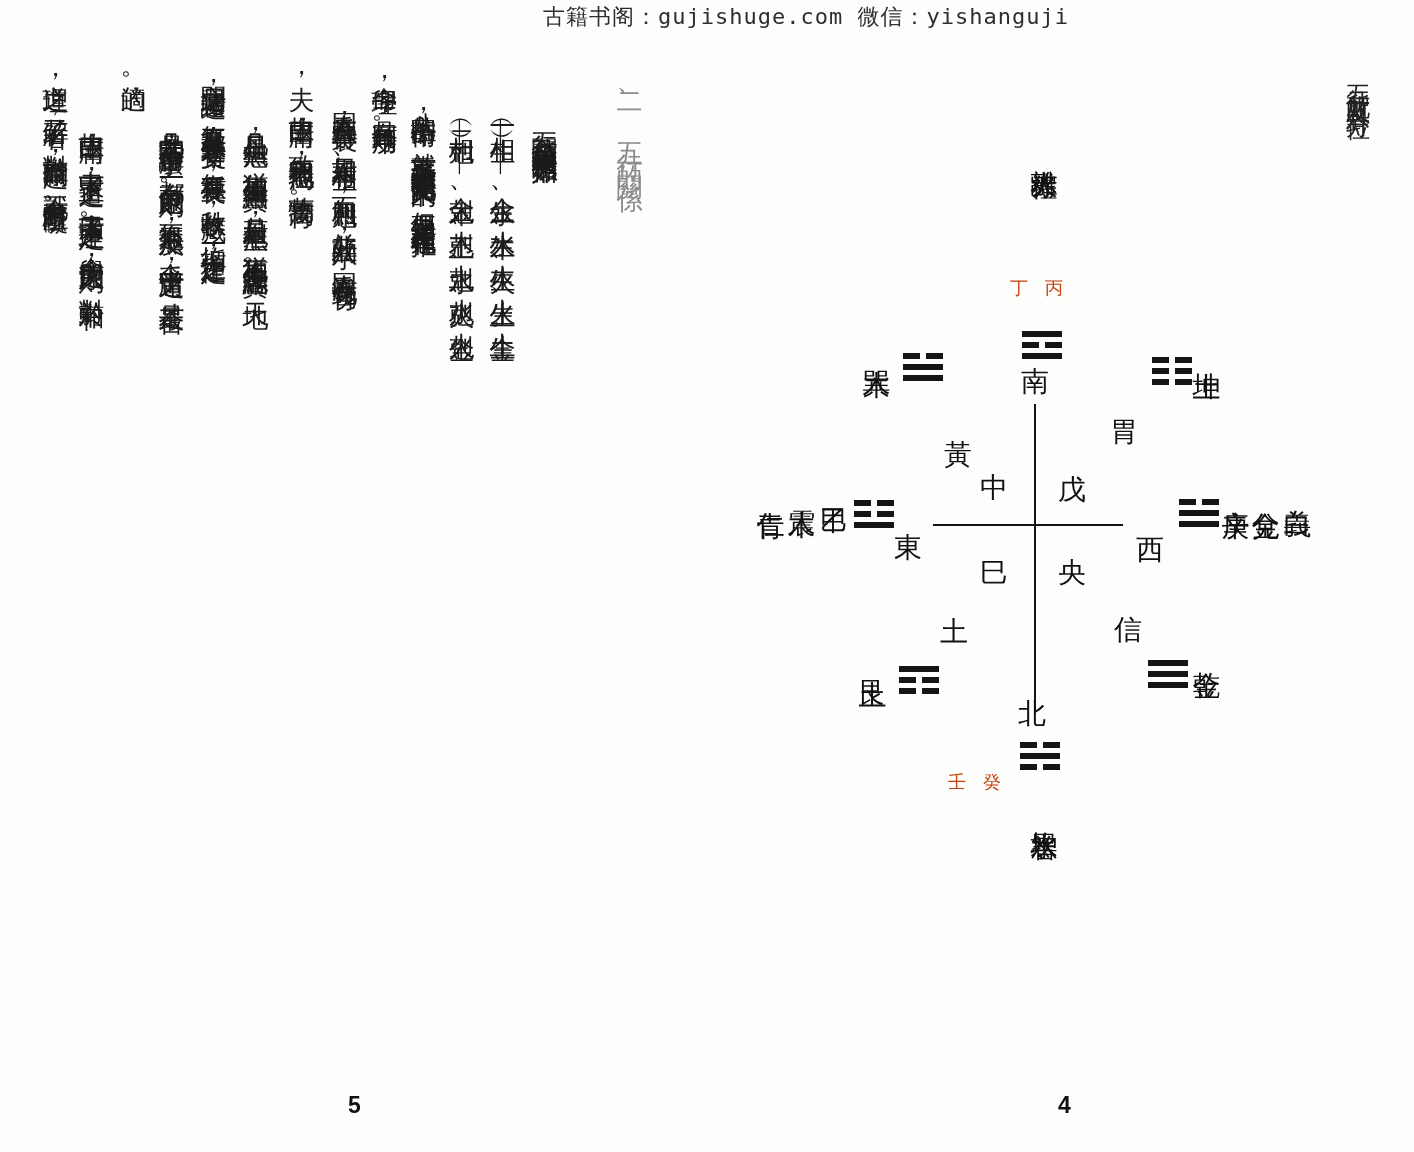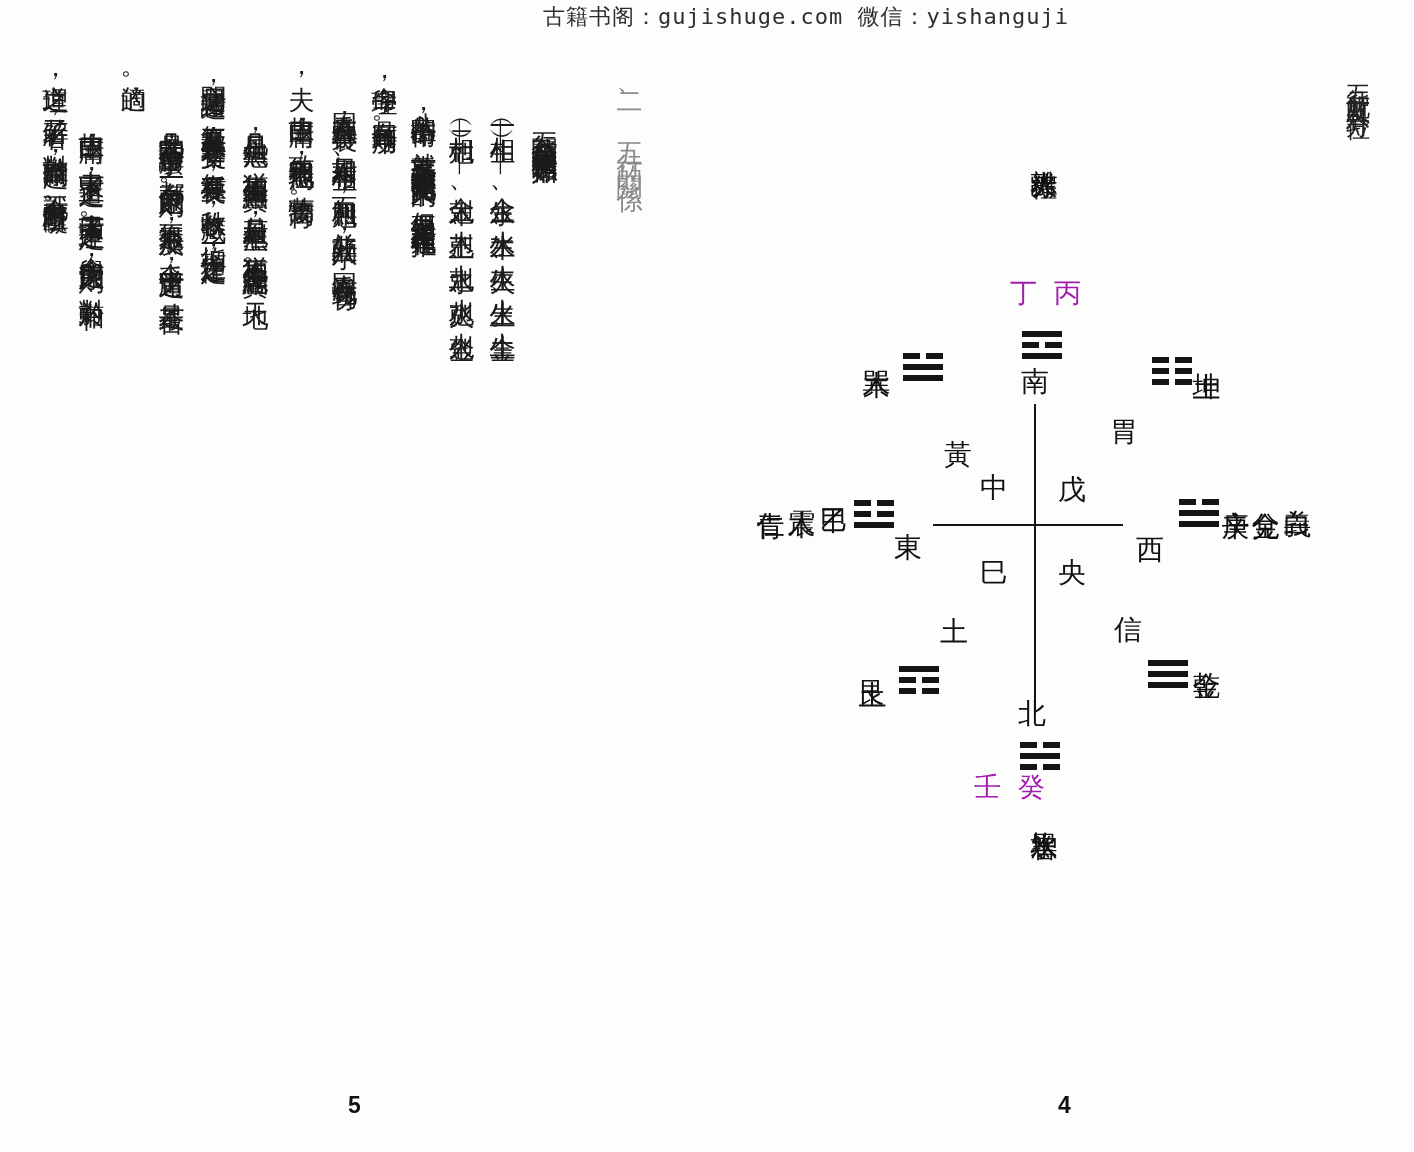--- a/index.html
+++ b/index.html
@@ -22,21 +22,21 @@
     text-orientation:mixed;
     line-height:1;
     white-space:nowrap;
   }
   .hlabel{position:absolute;line-height:1;}
   .rp-title{left:1346px;top:66px;font-size:24px;letter-spacing:4px;color:#222;}
   .lp-title{left:616px;top:74px;font-size:26px;letter-spacing:11px;color:#8b8b8b;}
   .col{font-size:26px;letter-spacing:2px;color:#1b1b1b;}
   .dlabel{font-size:28px;color:#111;}
   .dsmall{font-size:27px;color:#111;}
-  .stems{letter-spacing:17px;font-size:27px;color:#a21caf;}
+  .stems{letter-spacing:17px;font-size:18px;color:#c2410c;font-family:Liberation Mono, monospace;}
   .line{position:absolute;background:#151515;}
   .trigram{position:absolute;width:40px;display:flex;flex-direction:column;gap:5px;}
   .tg-row{height:6px;background:#151515;}
   .tg-row.broken{background:none;display:flex;justify-content:space-between;}
   .tg-row.broken span{width:17px;height:6px;background:#151515;display:block;}
   .pagenum{
     position:absolute;font-family:"Liberation Sans","DejaVu Sans",sans-serif;
     font-weight:bold;font-size:23px;color:#111;
   }
 </style>
@@ -153,21 +153,21 @@
       <div class="tg-row broken">
         <span></span>
         <span></span>
       </div>
       <div class="tg-row solid"></div>
       <div class="tg-row broken">
         <span></span>
         <span></span>
       </div>
     </div>
-  <div class="hlabel stems" style="left:974px;top:774px;">壬癸</div>
+  <div class="hlabel stems" style="left:948px;top:774px;">壬癸</div>
   <div class="vtext dsmall" style="left:1030px;top:810px;letter-spacing:1px;">坎水黑智</div>
 
   <div class="pagenum" style="left:1058px;top:1092px;">4</div>
 
   <div class="vtext lp-title">二、五行的關係</div>
 
   <div class="vtext col" style="left:531px;top:112px;">五行之關係有相生與相剋關係如下：</div>
   <div class="vtext col" style="left:489px;top:110px;">（一）相生——金生水、水生木、木生火、火生土、土生金。</div>
   <div class="vtext col" style="left:448px;top:110px;">（二）相剋——金剋木、木剋土、土剋水、水剋火、火剋金。</div>
   <div class="vtext col" style="left:410px;top:92px;">八字的推命術，就靠著這五行之相生相剋變化而來的，但是要知道相生相剋在推</div>

